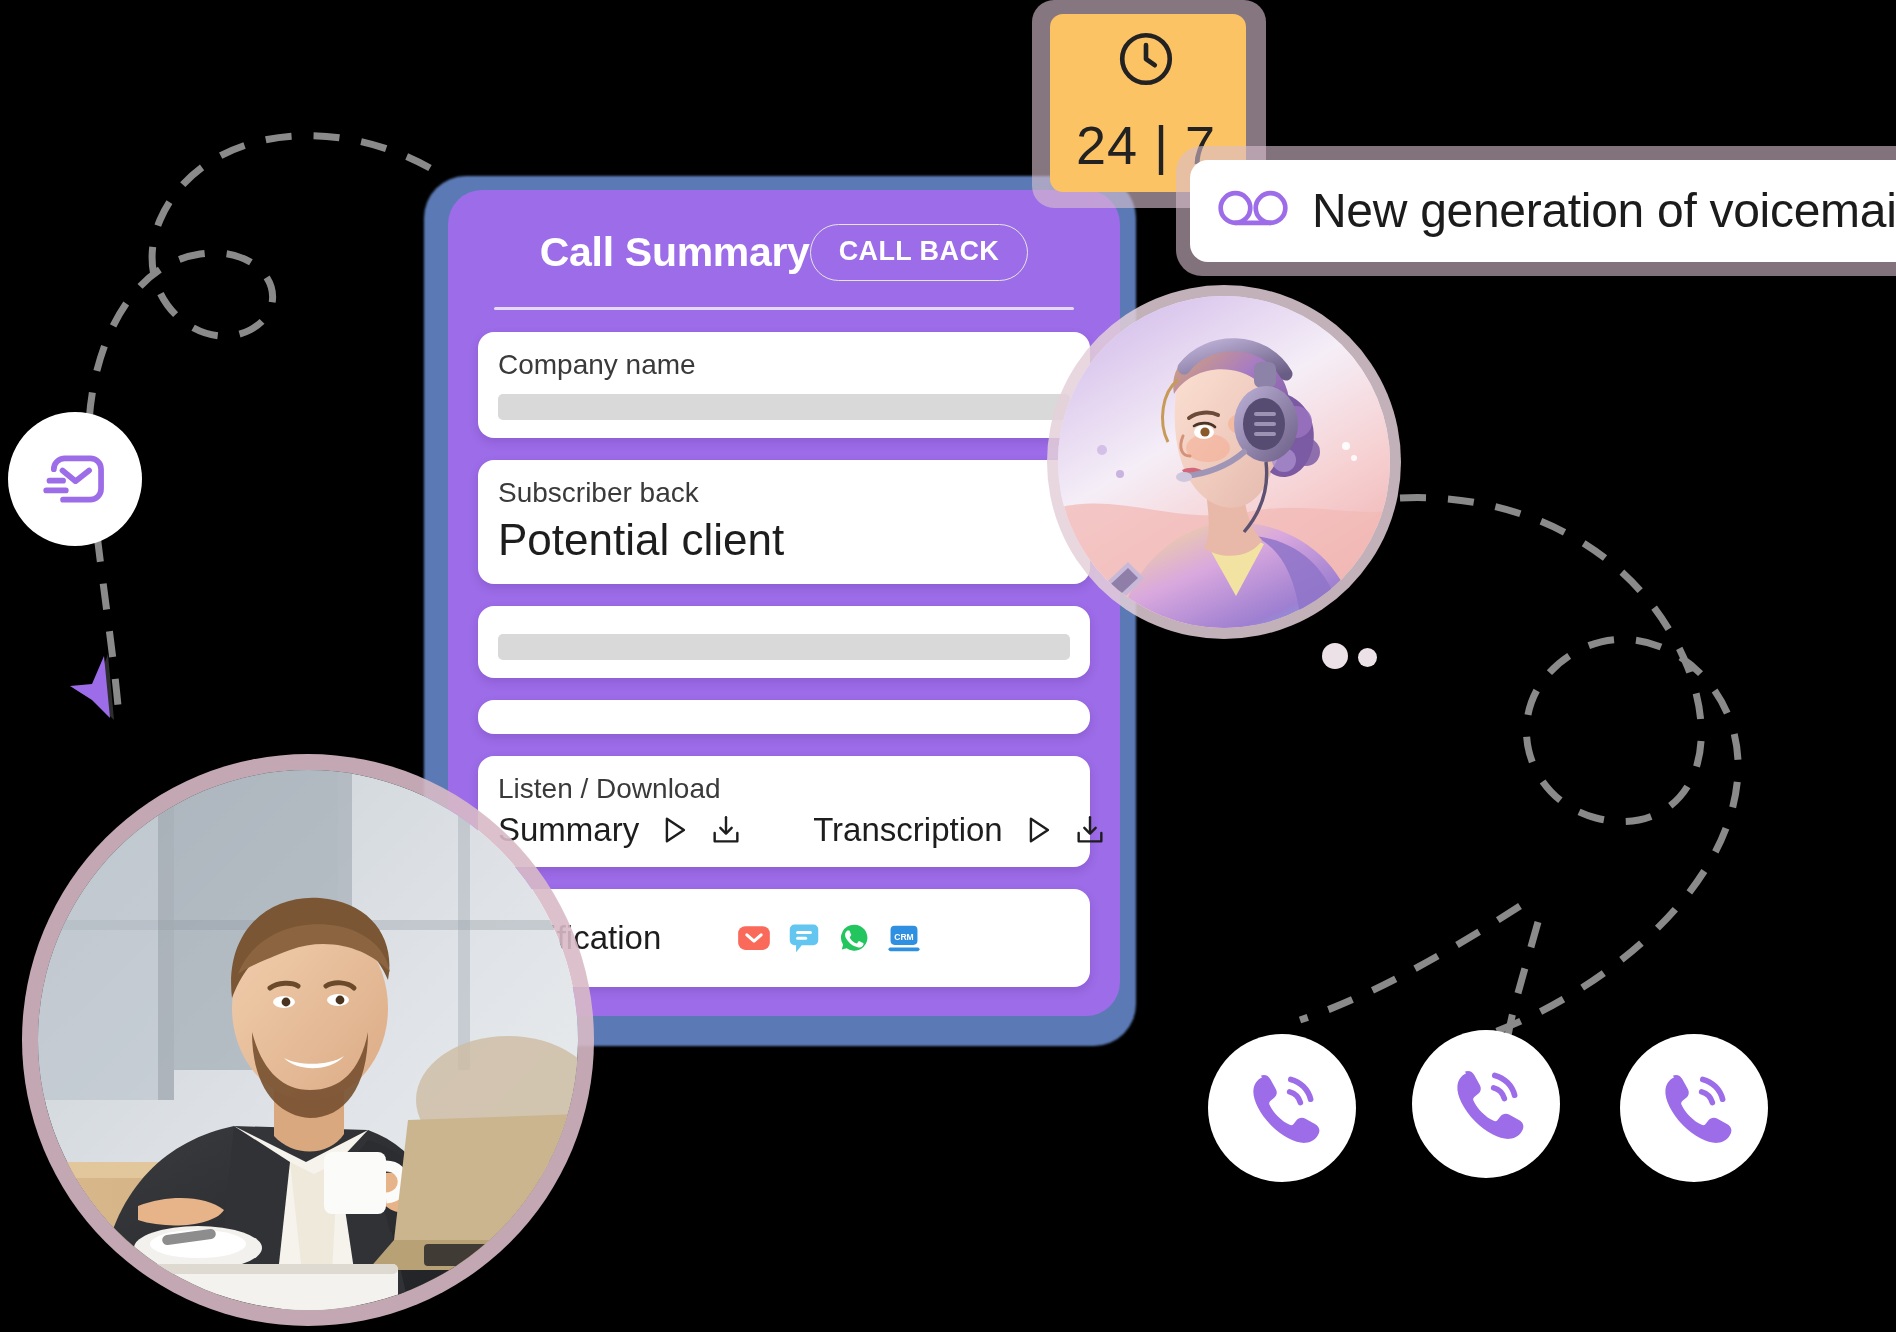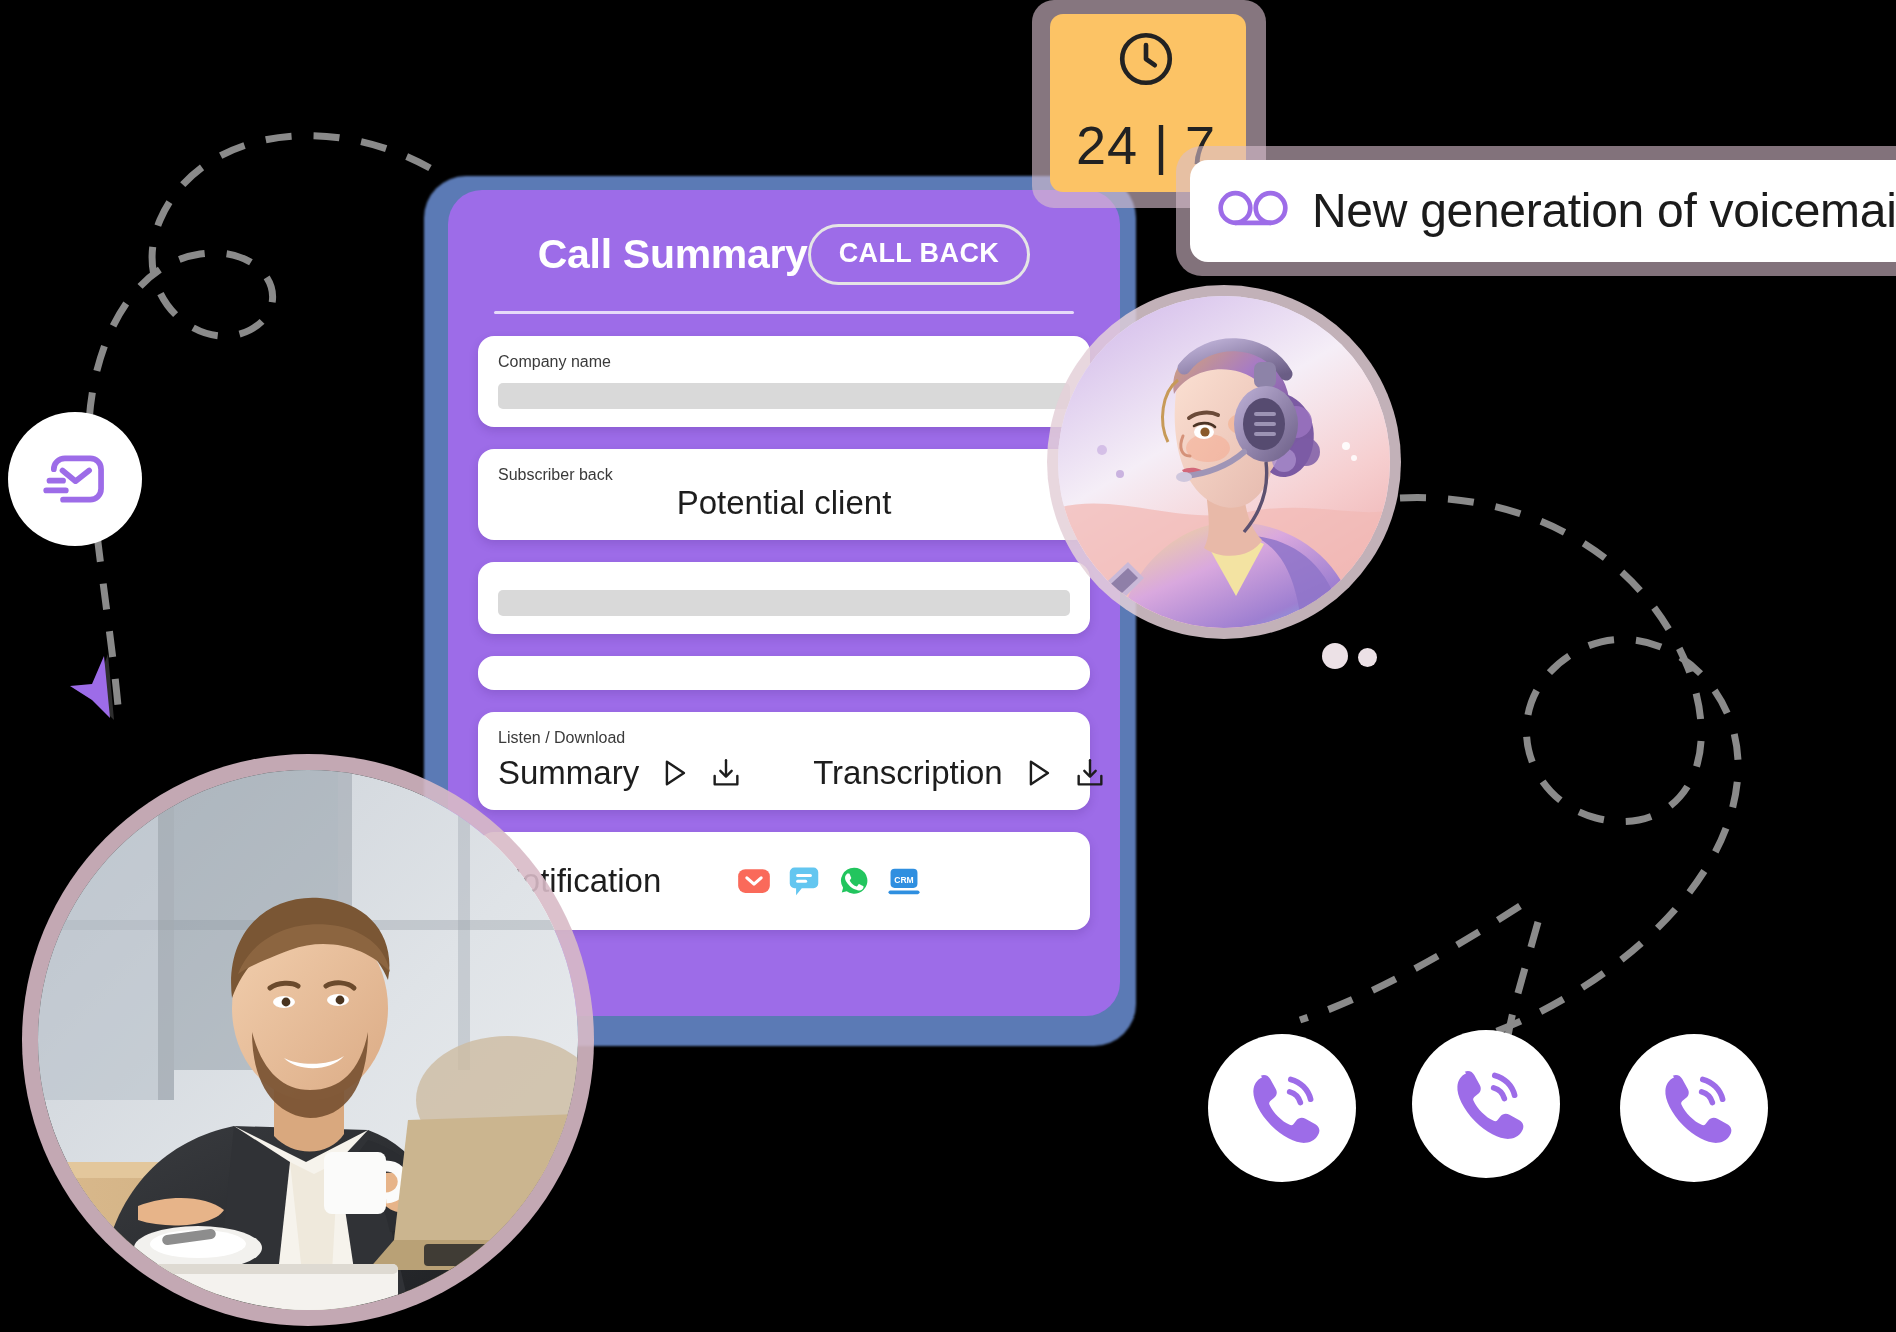--- a/index.html
+++ b/index.html
@@ -58,21 +58,21 @@
     padding: 6px 14px 0 14px;
   }
   .card-title {
     color: #ffffff;
     font-size: 41px;
     font-weight: 700;
     letter-spacing: -0.3px;
     white-space: nowrap;
   }
   .callback-btn {
-    border: 3px solid #e5e5e5;
+    border: 1px solid #e5e5e5;
     border-radius: 999px;
     color: #ffffff;
     font-size: 27px;
     font-weight: 600;
     letter-spacing: 0.4px;
     padding: 11px 28px 13px 28px;
     background: transparent;
     white-space: nowrap;
     cursor: pointer;
   }
@@ -85,30 +85,30 @@
 
   .field {
     background: #ffffff;
     border-radius: 16px;
     margin: 0 0 22px 0;
     padding: 16px 20px 18px 20px;
     box-shadow: 0 4px 10px rgba(60,30,110,0.18);
     position: relative;
   }
   .field-label {
-    font-size: 16px;
+    font-size: 28px;
     color: #3a3a3a;
     line-height: 1.2;
   }
   .field-value {
-    font-size: 33px;
+    font-size: 44px;
     color: #1d1d1d;
+    margin-top: 6px;
     line-height: 1.15;
     white-space: nowrap;
-    text-align: center;
   }
   .field-bar {
     height: 26px;
     background: #d9d9d9;
     border-radius: 5px;
     margin-top: 12px;
   }
 
   
   .media-row {

